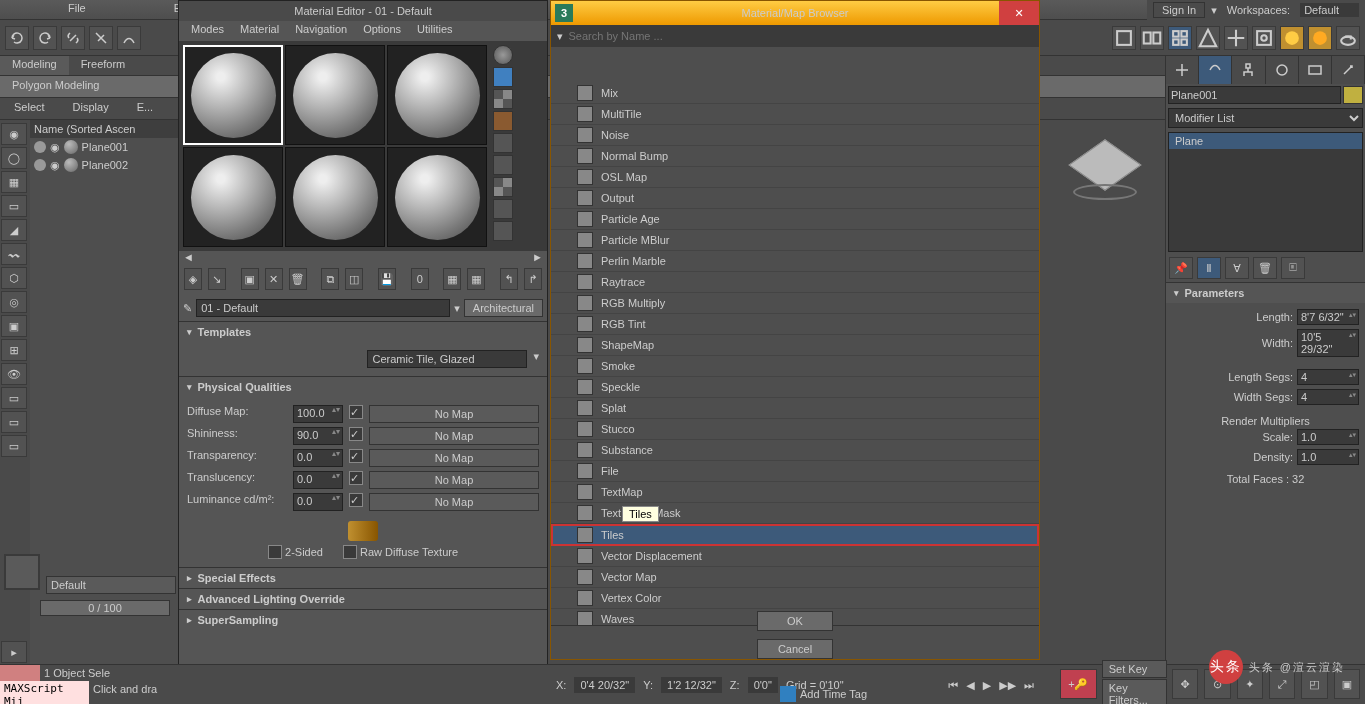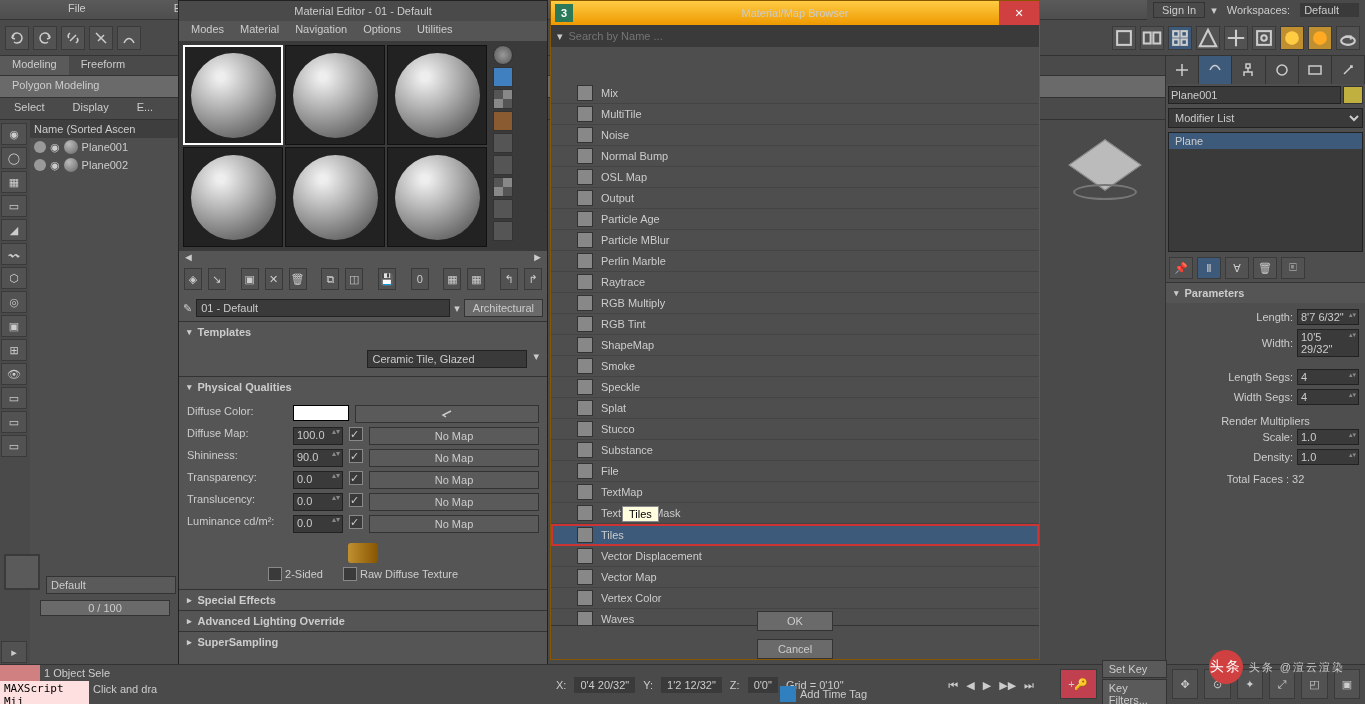--- a/index.html
+++ b/index.html
@@ -353,29 +353,20 @@
         <div class="combo" style="width:160px;background:#3a3a3a;padding:2px 4px;border:1px solid #222;">Ceramic Tile, Glazed</div>
         <span>▾</span>
       </div>
     </div>
   </div>
 
   <div class="rollout">
     <div class="roll-head open">Physical Qualities</div>
     <div class="roll-body">
       <div class="prop">
-          <span class="lbl">Diffuse Color:</span>
-          <div class="swatch"></div>
-          <div class="revert">
-            <svg width="16" height="10" viewBox="0 0 16 10">
-              <path d="M12 2l-8 4 3 2"></path>
-            </svg>
-          </div>
-        </div>
-      <div class="prop">
           <span class="lbl">Diffuse Map:</span>
           <div class="spin">100.0</div>
           <div class="chk">✓</div>
           <div class="mapbtn">No Map</div>
         </div>
       <div class="prop">
           <span class="lbl">Shininess:</span>
           <div class="spin">90.0</div>
           <div class="chk">✓</div>
           <div class="mapbtn">No Map</div>

